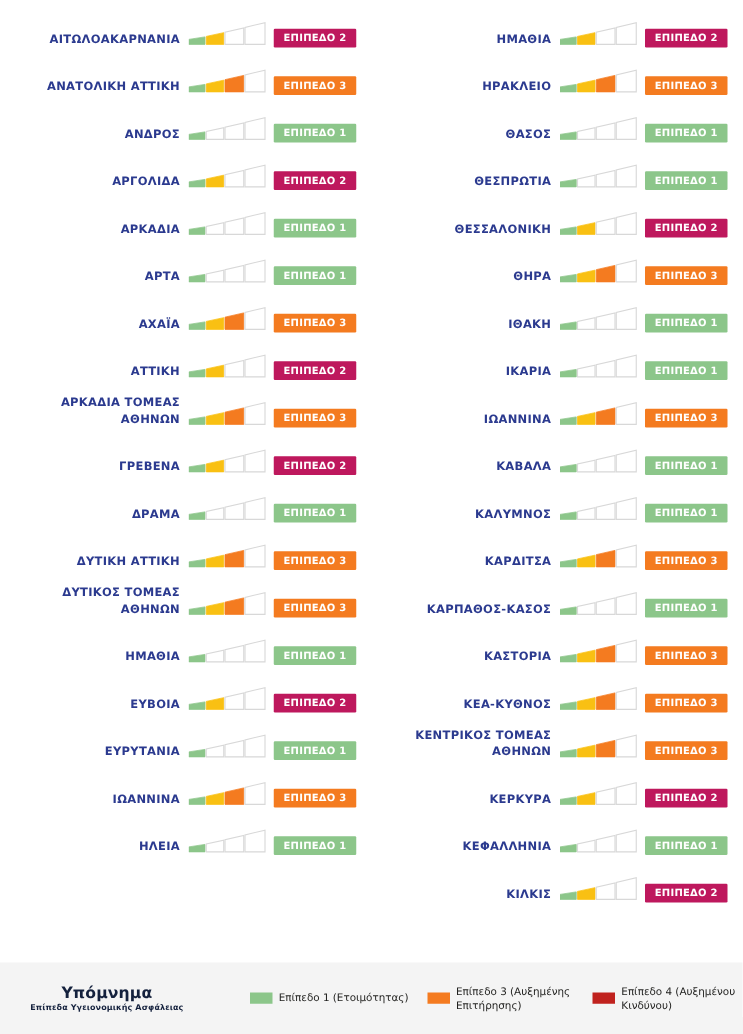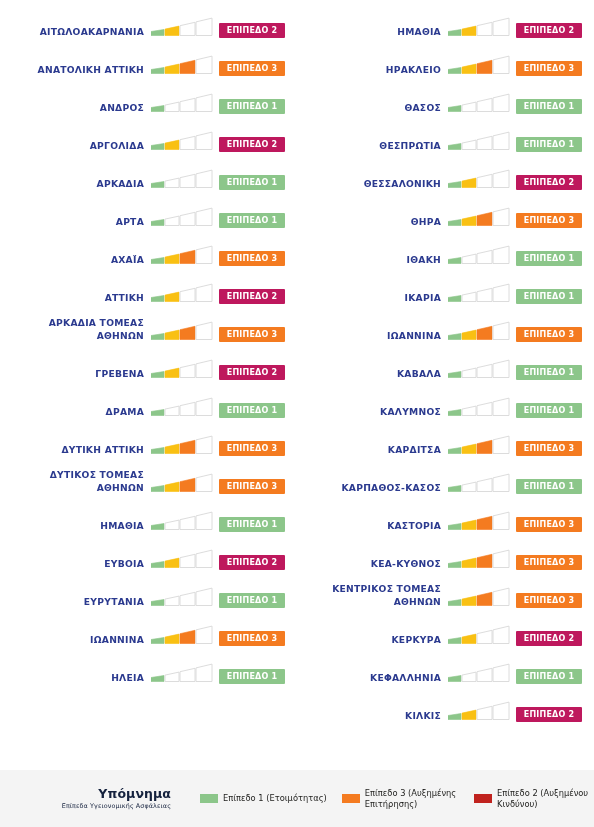--- a/index.html
+++ b/index.html
@@ -73,35 +73,35 @@
     position:absolute;
     left:0;top:770px;
     width:594px;height:57px;
     background:#f4f4f4;
     box-sizing:border-box;
     display:flex;
     align-items:center;
   }
   .legend-title-box{
     width:185px;
-    text-align:right;
+    text-align:center;
     padding-right:14px;
     box-sizing:border-box;
   }
   .legend-title{
     color:#14213d;
     font-size:12.5px;
     font-weight:bold;
     letter-spacing:.1px;
     line-height:15px;
   }
   .legend-sub{
     color:#14213d;
     font-size:6.4px;
-    font-weight:normal;
+    font-weight:bold;
     letter-spacing:.1px;
     line-height:11px;
   }
   .legend-cols{
     display:flex;
     flex:1;
   }
   .legend-col{
     display:flex;
     justify-content:center;
@@ -590,17 +590,17 @@
           <span>Επίπεδο 1 (Ετοιμότητας)</span>
         </div>
       </div>
     <div class="legend-col c2" id="lg1">
         <div class="legend-item">
           <span class="swatch" style="background: rgb(244, 123, 32);"></span>
           <span>Επίπεδο 3 (Αυξημένης Επιτήρησης)</span>
         </div>
         <div class="legend-item">
           <span class="swatch" style="background: rgb(192, 34, 30);"></span>
-          <span>Επίπεδο 2 (Αυξημένου Κινδύνου)</span>
+          <span>Επίπεδο 4 (Αυξημένου Κινδύνου)</span>
         </div>
       </div>
   </div>
 </div>
 
 </body></html>

